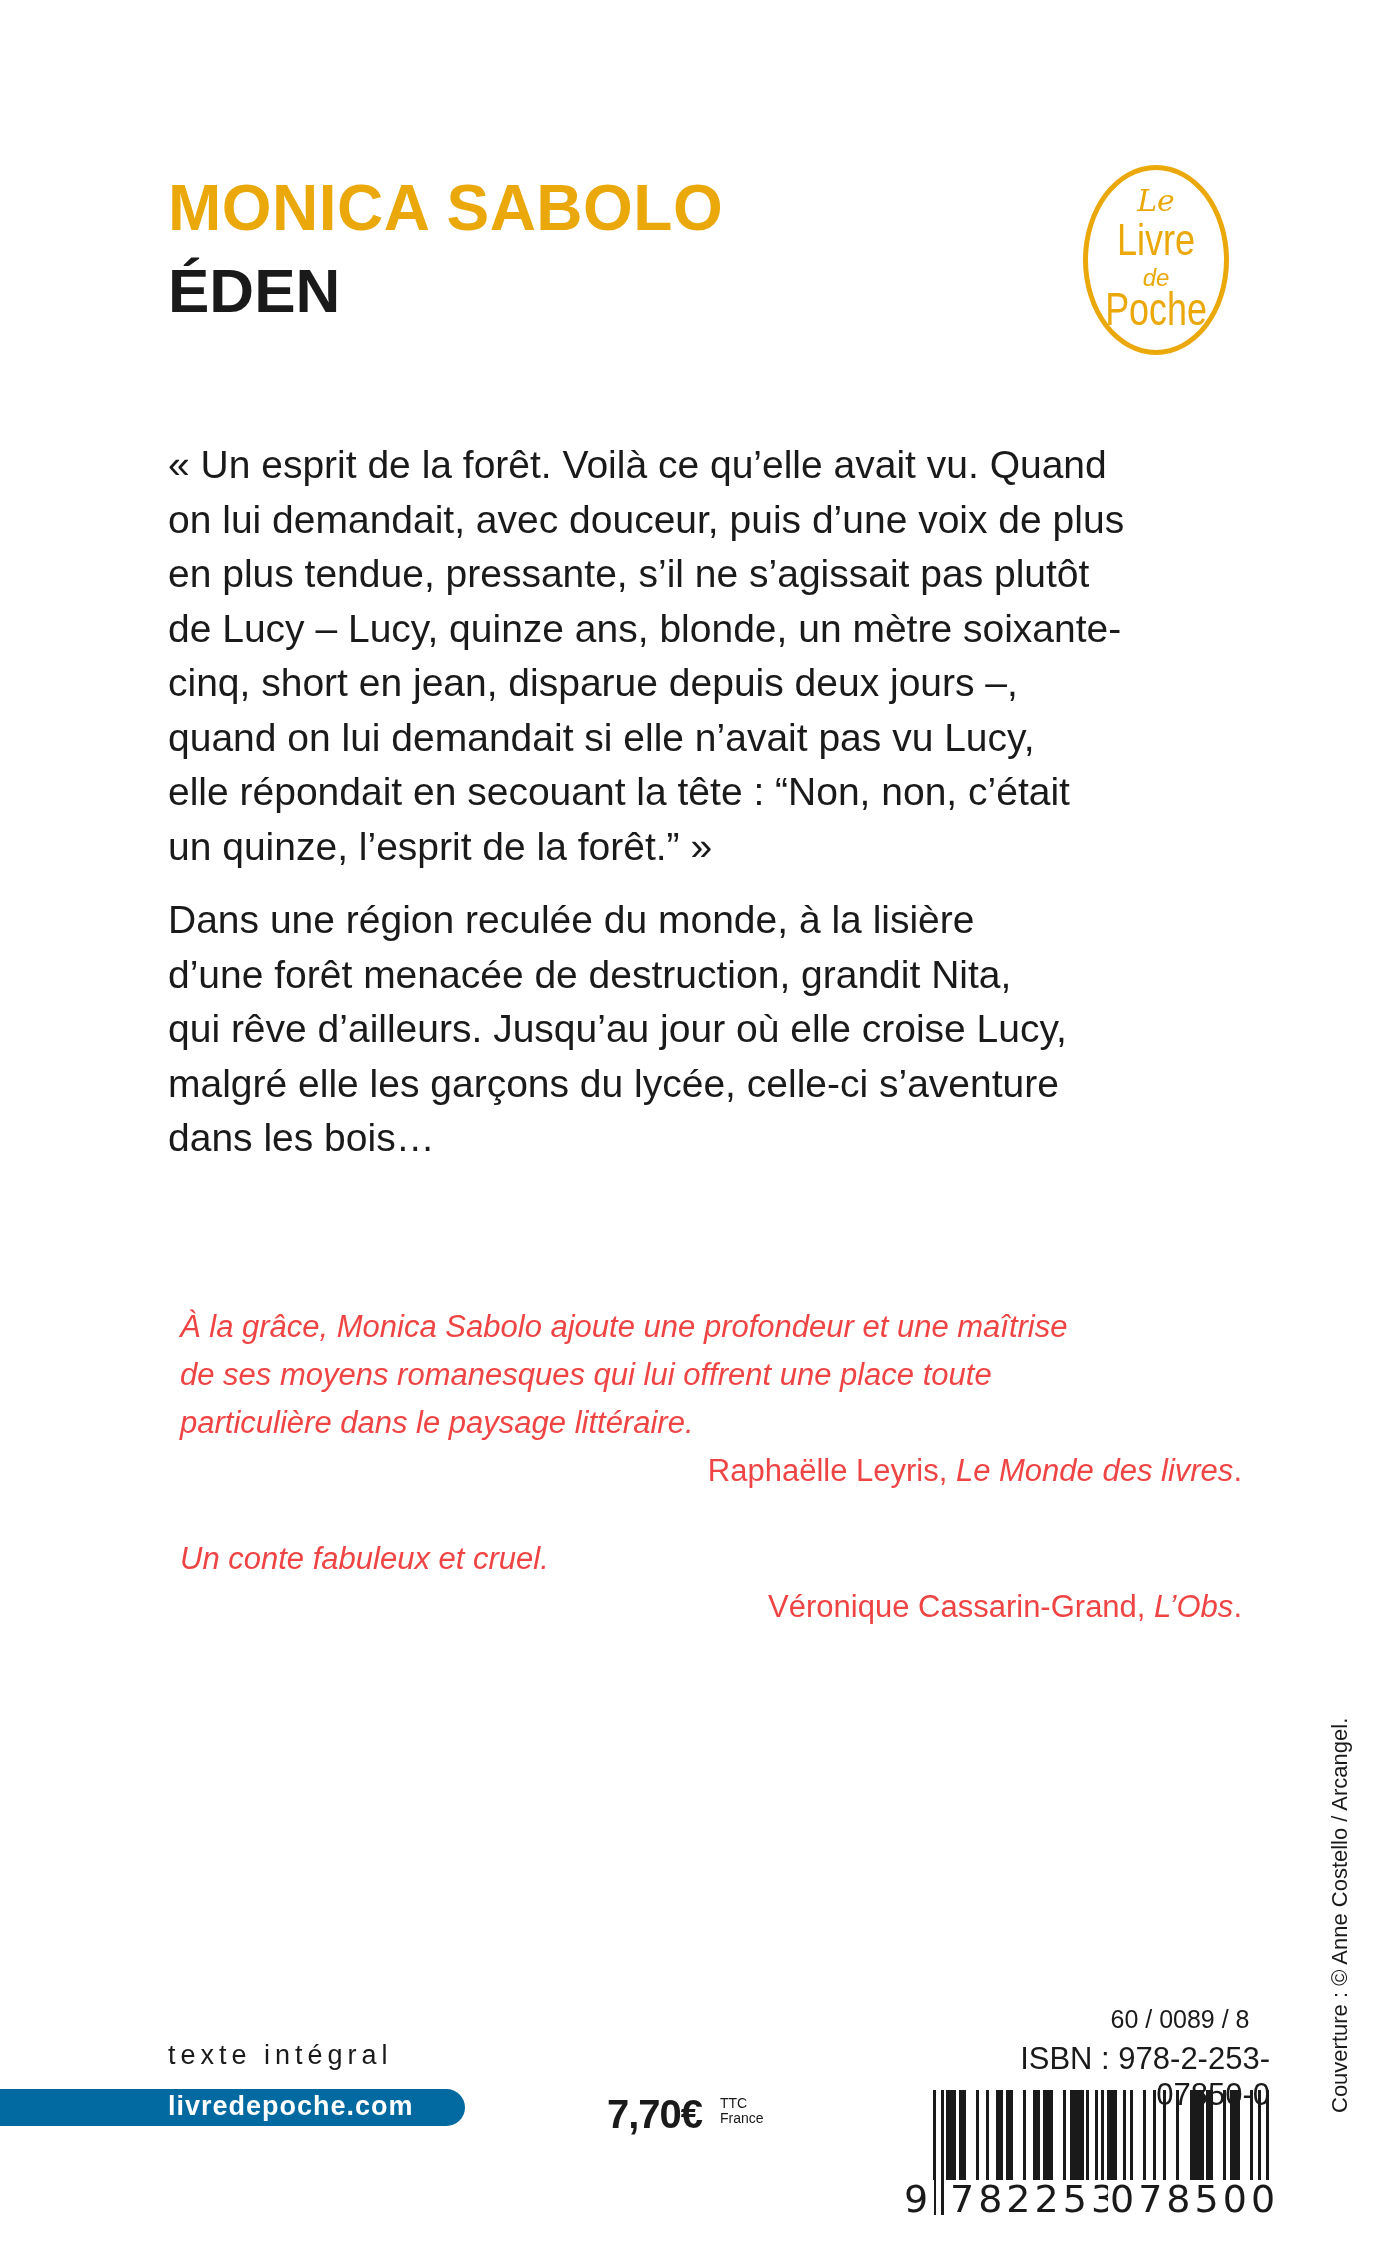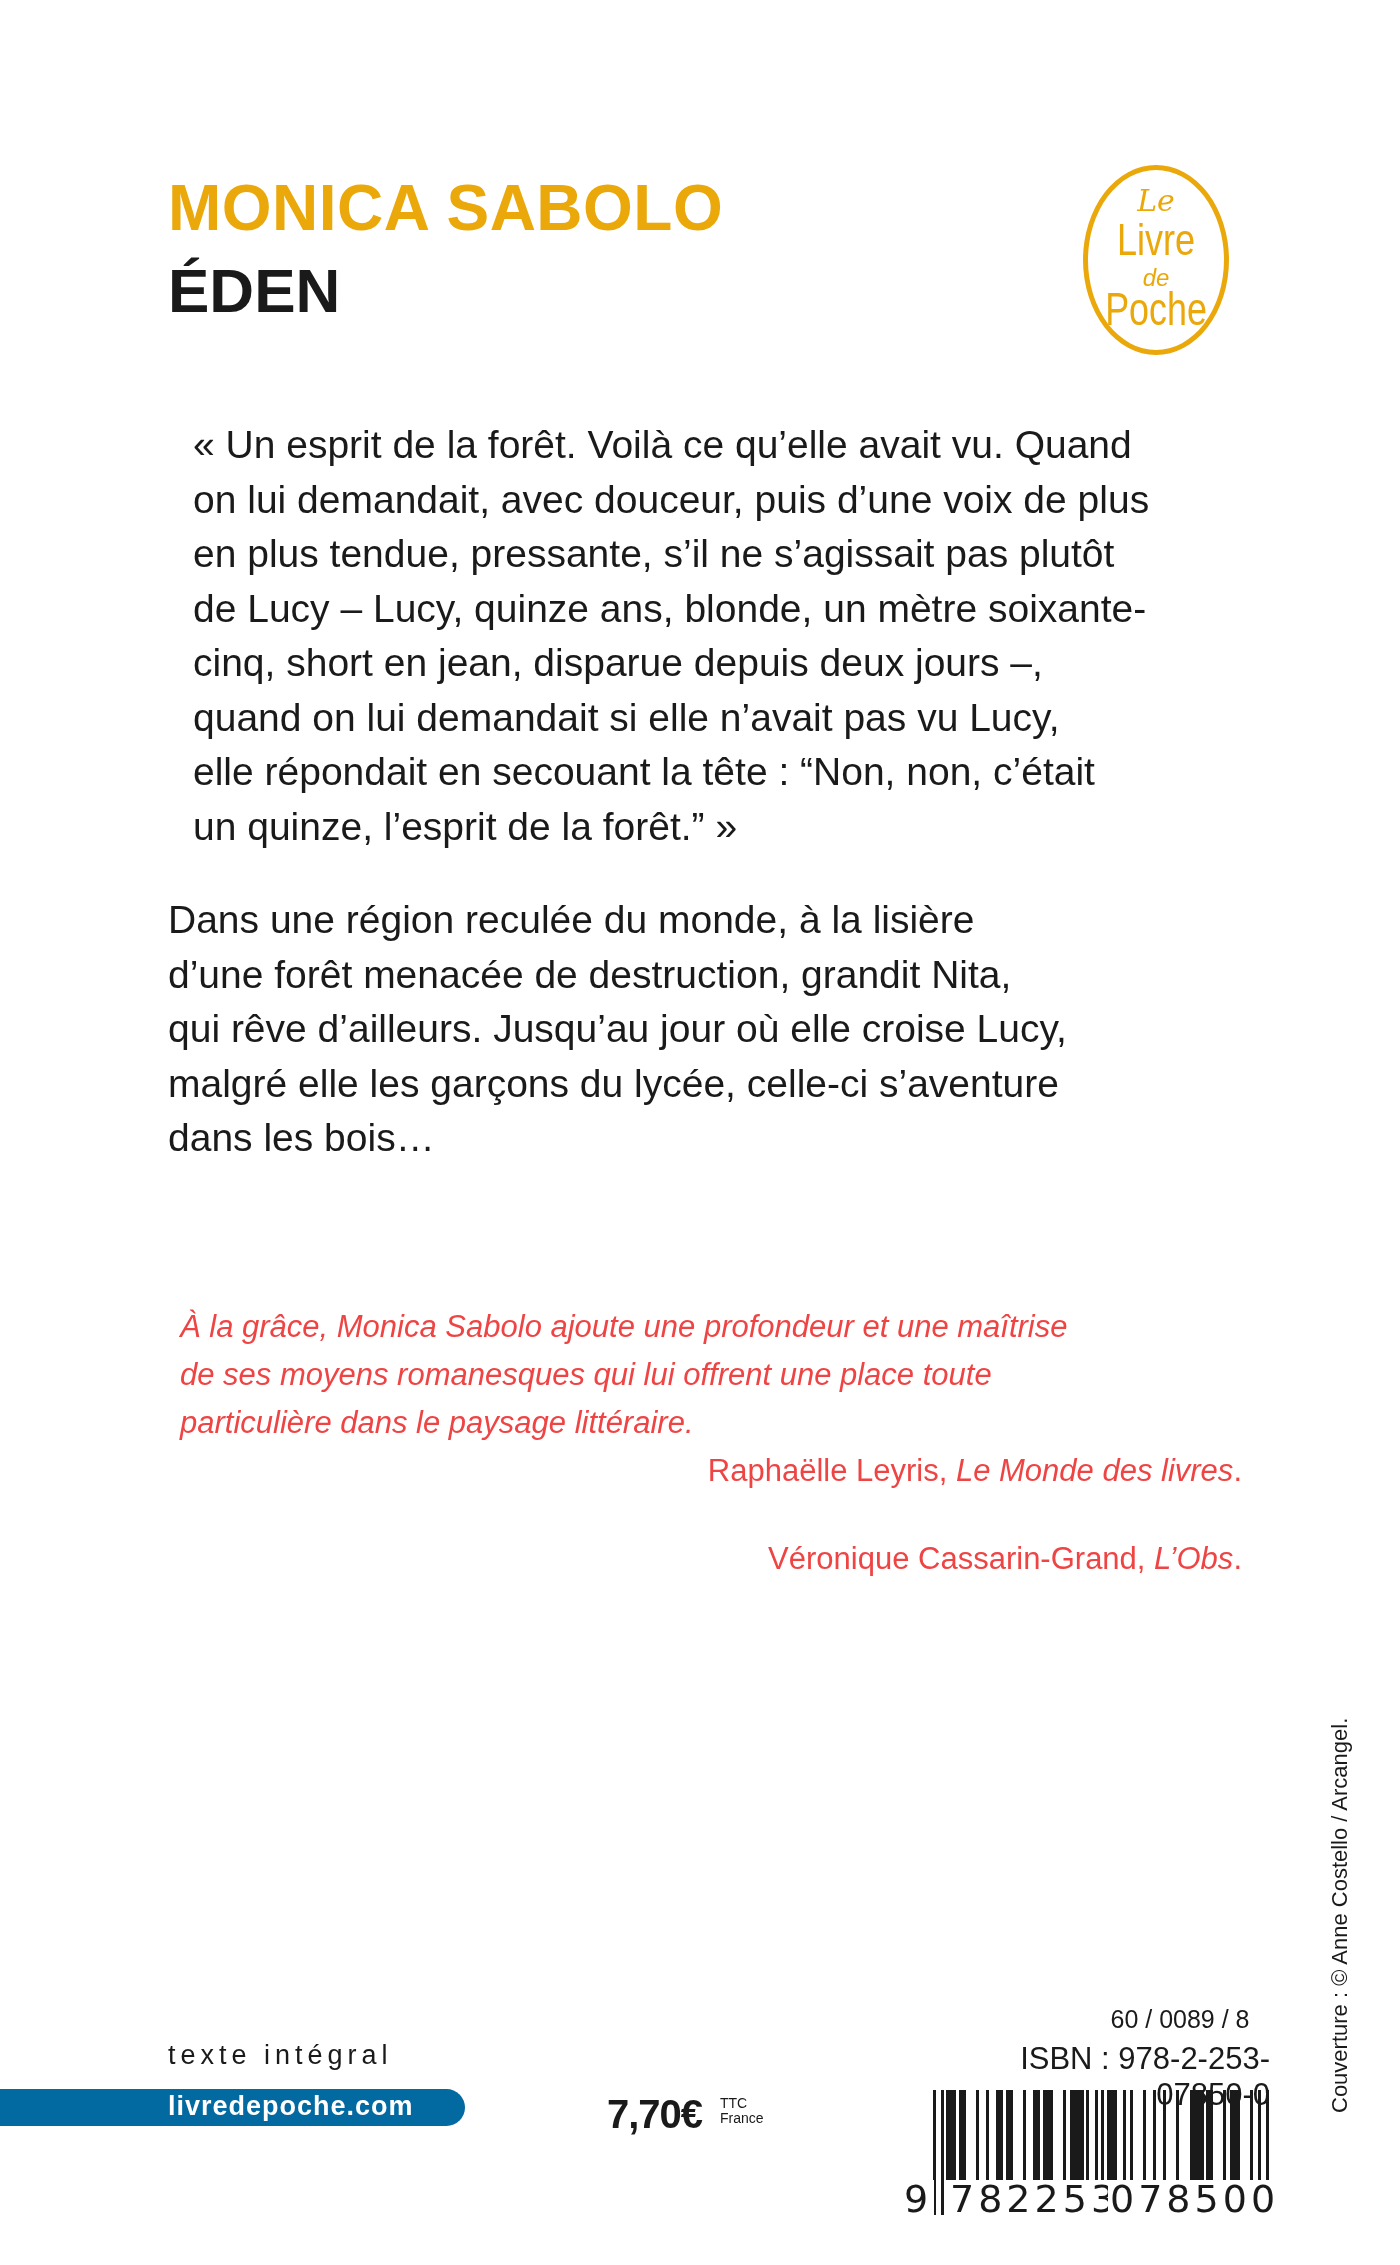--- a/index.html
+++ b/index.html
@@ -16,21 +16,21 @@
   .logo .le { position: absolute; left: 0; right: 0; top: 16px; font-family: "DejaVu Serif", serif;
               font-style: italic; font-size: 30px; line-height: 1; }
   .logo .livre { position: absolute; left: 0; right: 0; top: 48px; font-size: 44px; line-height: 1;
                  font-family: "Liberation Sans", sans-serif; transform: scaleX(0.82); }
   .logo .de { position: absolute; left: 0; right: 0; top: 96px; font-size: 24px; font-style: italic; line-height: 1; }
   .logo .poche { position: absolute; left: 0; right: 0; top: 116px; font-size: 46px; line-height: 1;
                  transform: scaleX(0.78); }
 
   .para { left: 168px; width: 1110px; font-size: 39px; line-height: 54.5px; color: #1a1a1a; }
   .para .ln { display: block; white-space: nowrap; }
-  .quote { top: 418px; margin-left: 25px; }
+  .quote { top: 438px; }
   .summary { top: 893px; }
 
   .review { left: 180px; width: 1062px; font-size: 31px; line-height: 48px; color: #ef4444; }
   .review .ln { display: block; white-space: nowrap; font-style: italic; }
   .review .src { display: block; text-align: right; white-space: nowrap; font-style: normal; }
   .review .src i { font-style: italic; }
   .review1 { top: 1303px; }
   .review2 { top: 1535px; }
 
   .credit { left: 1327px; top: 2113px; transform-origin: 0 0; transform: rotate(-90deg);
@@ -82,20 +82,21 @@
 </div>
 
 <div class="abs review review1">
   <span class="ln">À la grâce, Monica Sabolo ajoute une profondeur et une maîtrise</span>
   <span class="ln">de ses moyens romanesques qui lui offrent une place toute</span>
   <span class="ln">particulière dans le paysage littéraire.</span>
   <span class="src"><span>Raphaëlle Leyris, </span><i>Le Monde des livres</i><span>.</span></span>
 </div>
 
 <div class="abs review review2">
+  <span class="ln">Un conte fabuleux et cruel.</span>
   <span class="src"><span>Véronique Cassarin-Grand, </span><i>L’Obs</i><span>.</span></span>
 </div>
 
 <div class="abs credit">Couverture : © Anne Costello / Arcangel.</div>
 
 <div class="abs integral">texte intégral</div>
 <div class="abs pill">
   <span>livredepoche.com</span>
 </div>
 

